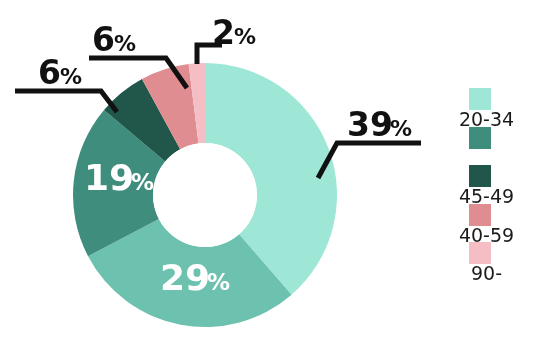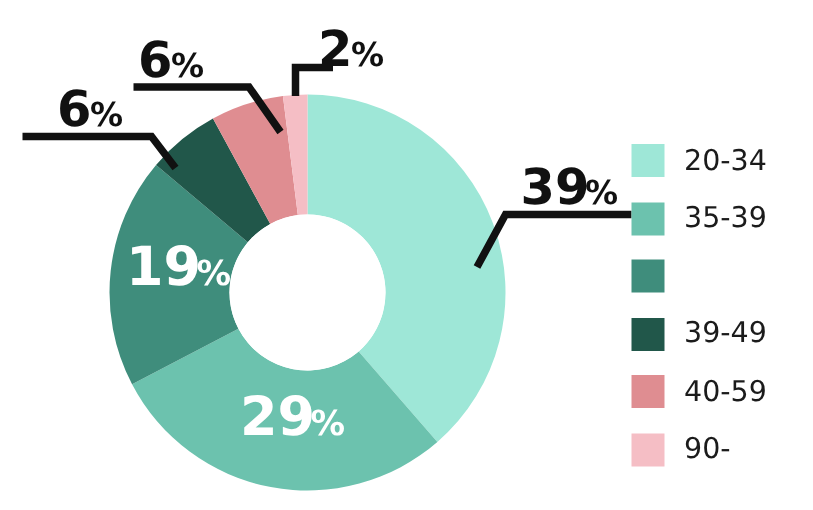--- a/index.html
+++ b/index.html
@@ -27,20 +27,21 @@
   .legend {
     position: absolute;
     left: 421px;
     top: 88px;
     width: 118px;
   }
   .legend-item {
     display: flex;
     align-items: center;
     height: 38.5px;
+    flex-direction: column;
   }
   .legend-swatch {
     width: 22px;
     height: 22px;
     flex: 0 0 auto;
   }
   .legend-label {
     margin-left: 13px;
     font-family: "DejaVu Sans", sans-serif;
     font-size: 19px;
@@ -109,29 +110,25 @@
       <text x="207" y="290" fill="#ffffff" font-family="DejaVu Sans, sans-serif" font-size="23" font-weight="bold">%</text>
     </g>
   </svg>
 
   <div class="legend">
     <div class="legend-item">
       <span class="legend-swatch" style="background: rgb(158, 231, 215);"></span>
       <span class="legend-label">20-34</span>
     </div>
     <div class="legend-item">
-      <span class="legend-swatch" style="background: rgb(108, 194, 174);"></span>
-      <span class="legend-label">35-39</span>
-    </div>
-    <div class="legend-item">
       <span class="legend-swatch" style="background: rgb(63, 141, 124);"></span>
     </div>
     <div class="legend-item">
       <span class="legend-swatch" style="background: rgb(33, 87, 74);"></span>
-      <span class="legend-label">39-49</span>
+      <span class="legend-label">45-49</span>
     </div>
     <div class="legend-item">
       <span class="legend-swatch" style="background: rgb(223, 141, 145);"></span>
       <span class="legend-label">40-59</span>
     </div>
     <div class="legend-item">
       <span class="legend-swatch" style="background: rgb(245, 190, 197);"></span>
       <span class="legend-label">90-</span>
     </div>
   </div>

